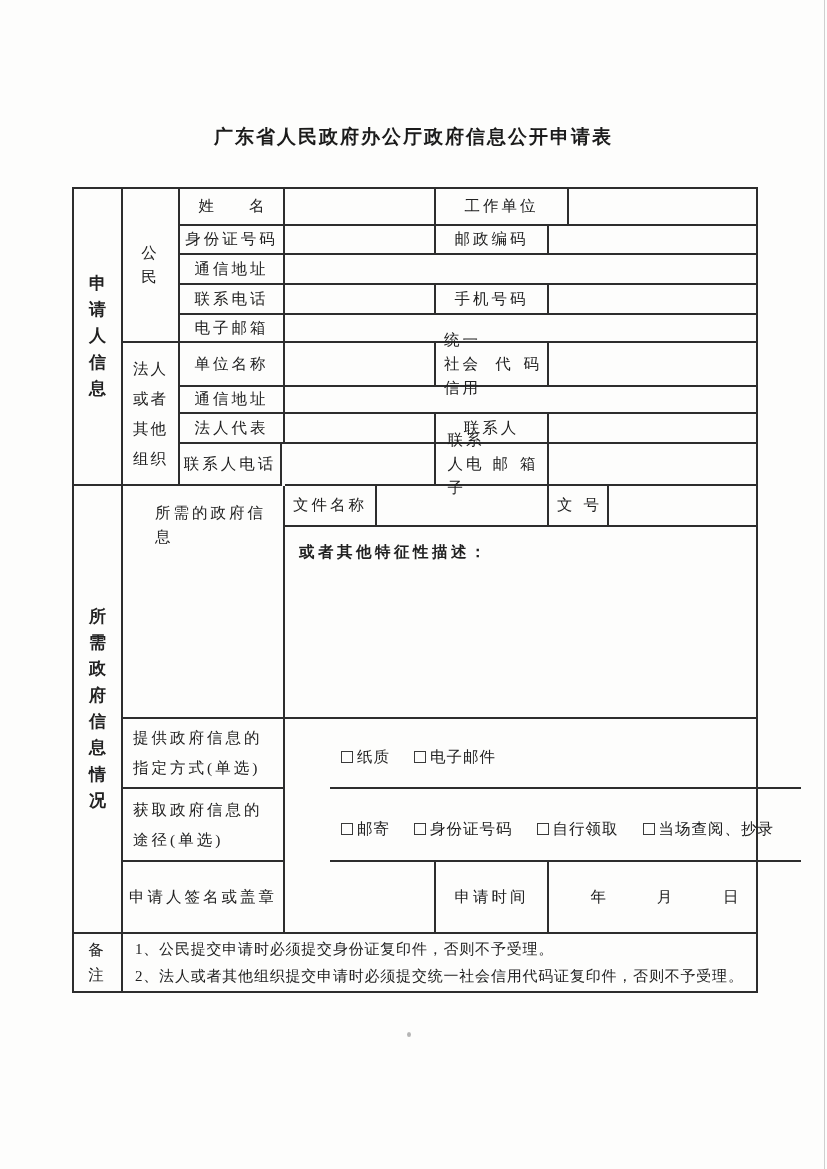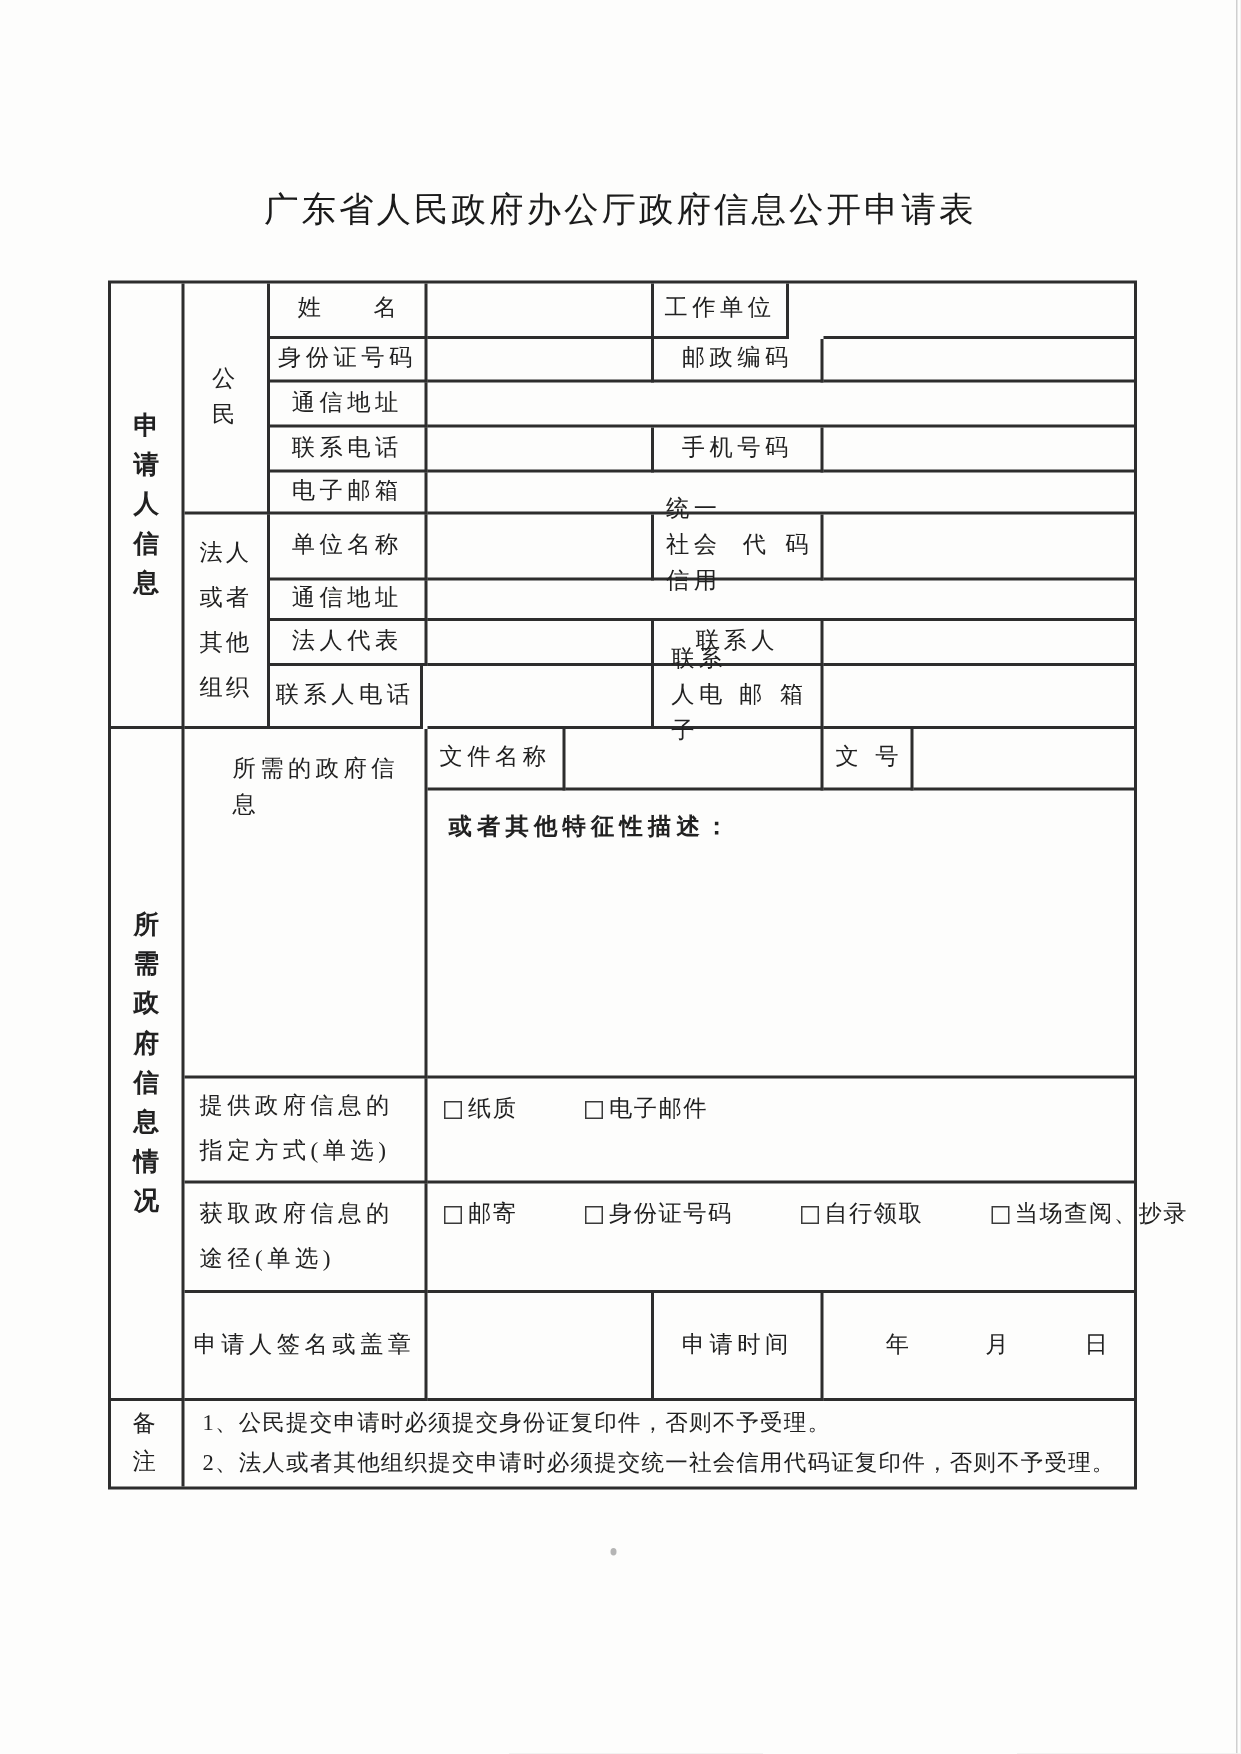--- a/index.html
+++ b/index.html
@@ -6,21 +6,21 @@
   * { margin:0; padding:0; }
   html,body { background:#e9e9e9; }
   .page {
     position:relative; width:827px; height:1169px; margin:0 auto;
     background:#fdfdfc; overflow:hidden;
     font-family:"Liberation Serif","DejaVu Serif",serif; color:var(--ink);
   }
   .page-edge { position:absolute; top:0; right:2px; width:1px; height:100%; background:#cfcfcf; }
   .title {
     position:absolute; top:124px; left:0; width:100%; text-align:center;
-    font-size:23px; font-weight:normal; letter-spacing:2px; color:#1b1b1b;
+    font-size:19px; font-weight:bold; letter-spacing:2px; color:#1b1b1b;
   }
   .tbl {
     position:absolute; left:72px; top:187px; width:686px; height:806px;
     border:2px solid var(--line); box-sizing:border-box;
   }
   .c {
     position:absolute; box-sizing:border-box;
     border-right:2px solid var(--line); border-bottom:2px solid var(--line);
     display:flex; align-items:center; justify-content:center;
     font-size:15.5px; letter-spacing:3px; line-height:1.55;
@@ -34,21 +34,21 @@
   .wrap2 {                                     
     width:36px; text-align:center; letter-spacing:2px; line-height:30px;
     font-size:15.5px; word-break:break-all;
   }
   .spread { display:inline-block; text-align:justify; text-align-last:justify; letter-spacing:0; }
   .lines { display:flex; flex-direction:row; align-items:center; }
   .lines .l2 { text-align:justify; text-align-last:justify; }
   .topleft { align-items:flex-start; justify-content:flex-start; }
   .topcenter { align-items:flex-start;padding-left:32px; }
   .wrapL { justify-content:flex-start; align-items:center; padding:0 4px 0 10px; line-height:30px; }
-  .opts { padding:9px 0 0 11px; display:flex; gap:45px; align-items:flex-start; letter-spacing:1px; }
+  .opts { padding:9px 0 0 11px; display:flex; gap:24px; align-items:center; letter-spacing:1px;margin-left:45px; }
   .opt { display:flex; align-items:center; white-space:nowrap; }
   .cb {
     display:inline-block; width:10px; height:10px; flex:0 0 auto;
     border:1.5px solid #3a3a3a; margin-right:4px; background:transparent;
   }
   .desc { padding:13px 6px 0 14px; letter-spacing:3.5px;font-weight:bold; }
   .notes { flex-direction:column; align-items:flex-start; justify-content:center;
            padding-left:12px; font-size:15px; line-height:26.5px; letter-spacing:0.8px; }
   .speck { position:absolute; left:407px; top:1032px; width:4px; height:5px;
            background:#8f8f8f; border-radius:50%; opacity:.65; }
@@ -76,21 +76,21 @@
       <span>
           <span>公</span>
           <span>民</span>
         </span>
     </div>
 
     <div class="c" style="left:106px;top:0;width:105px;height:37px">
       <span class="spread" style="width:66px">姓名</span>
     </div>
     <div class="c" style="left:211px;top:0;width:151px;height:37px"></div>
-    <div class="c" style="left:362px;top:0;width:90px;height:37px">
+    <div class="c" style="left:362px;top:0;width:133px;height:37px">
       <span>工作单位</span>
     </div>
     <div class="c no-r" style="left:475px;top:0;width:207px;height:37px"></div>
 
     <div class="c" style="left:106px;top:37px;width:105px;height:29px">
       <span>身份证号码</span>
     </div>
     <div class="c" style="left:211px;top:37px;width:151px;height:29px"></div>
     <div class="c" style="left:362px;top:37px;width:113px;height:29px">
       <span>邮政编码</span>

